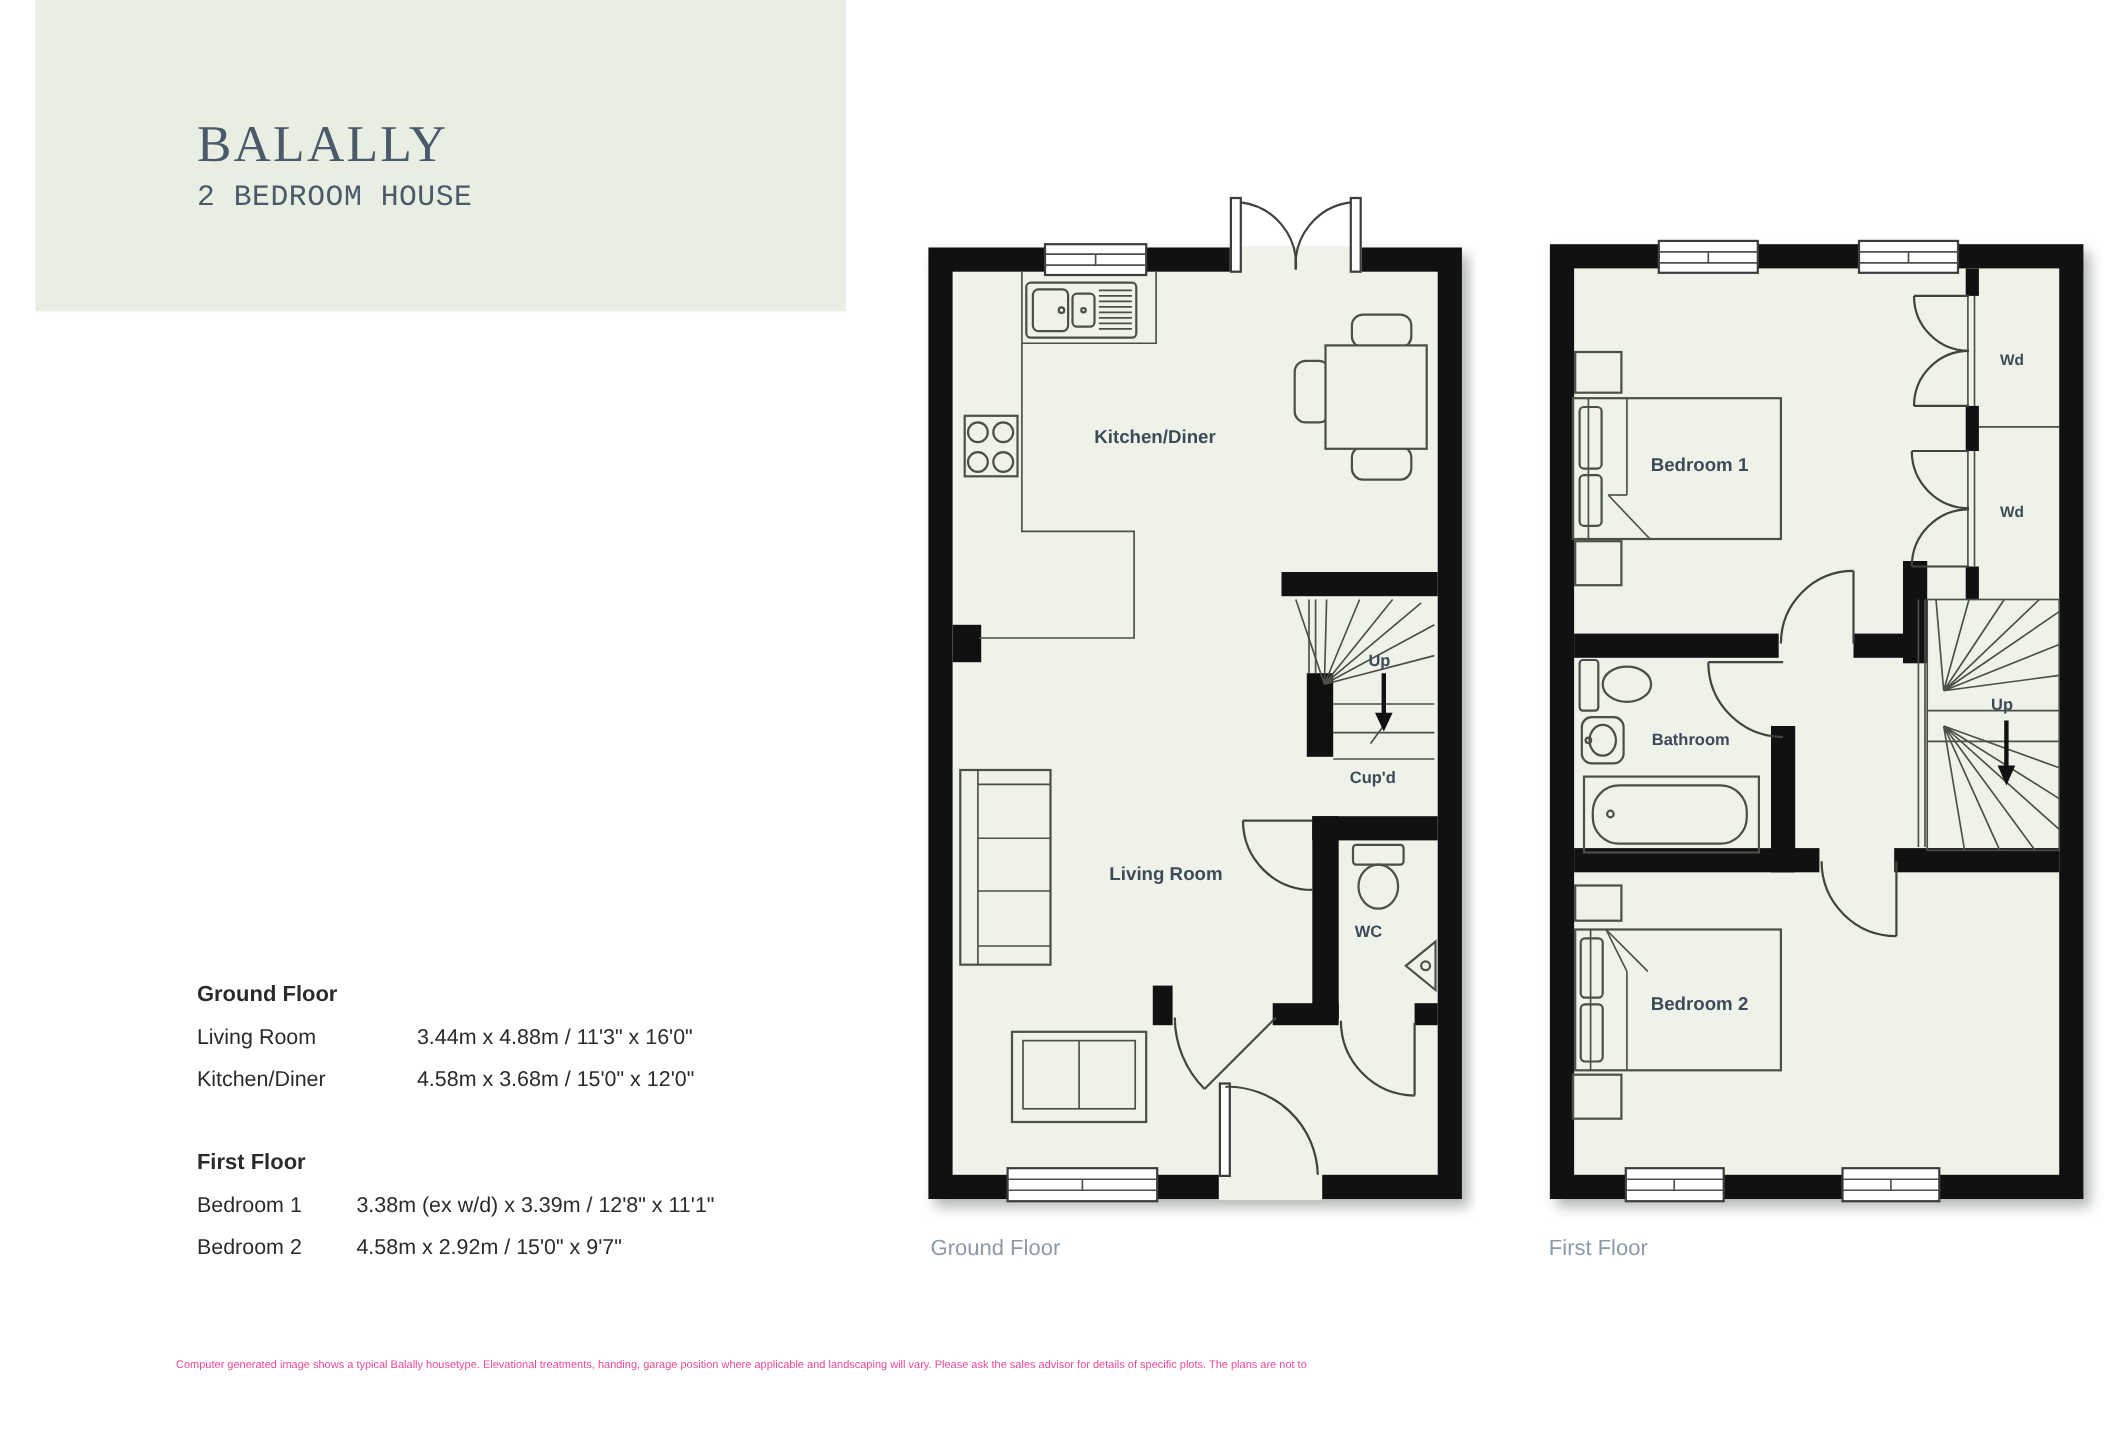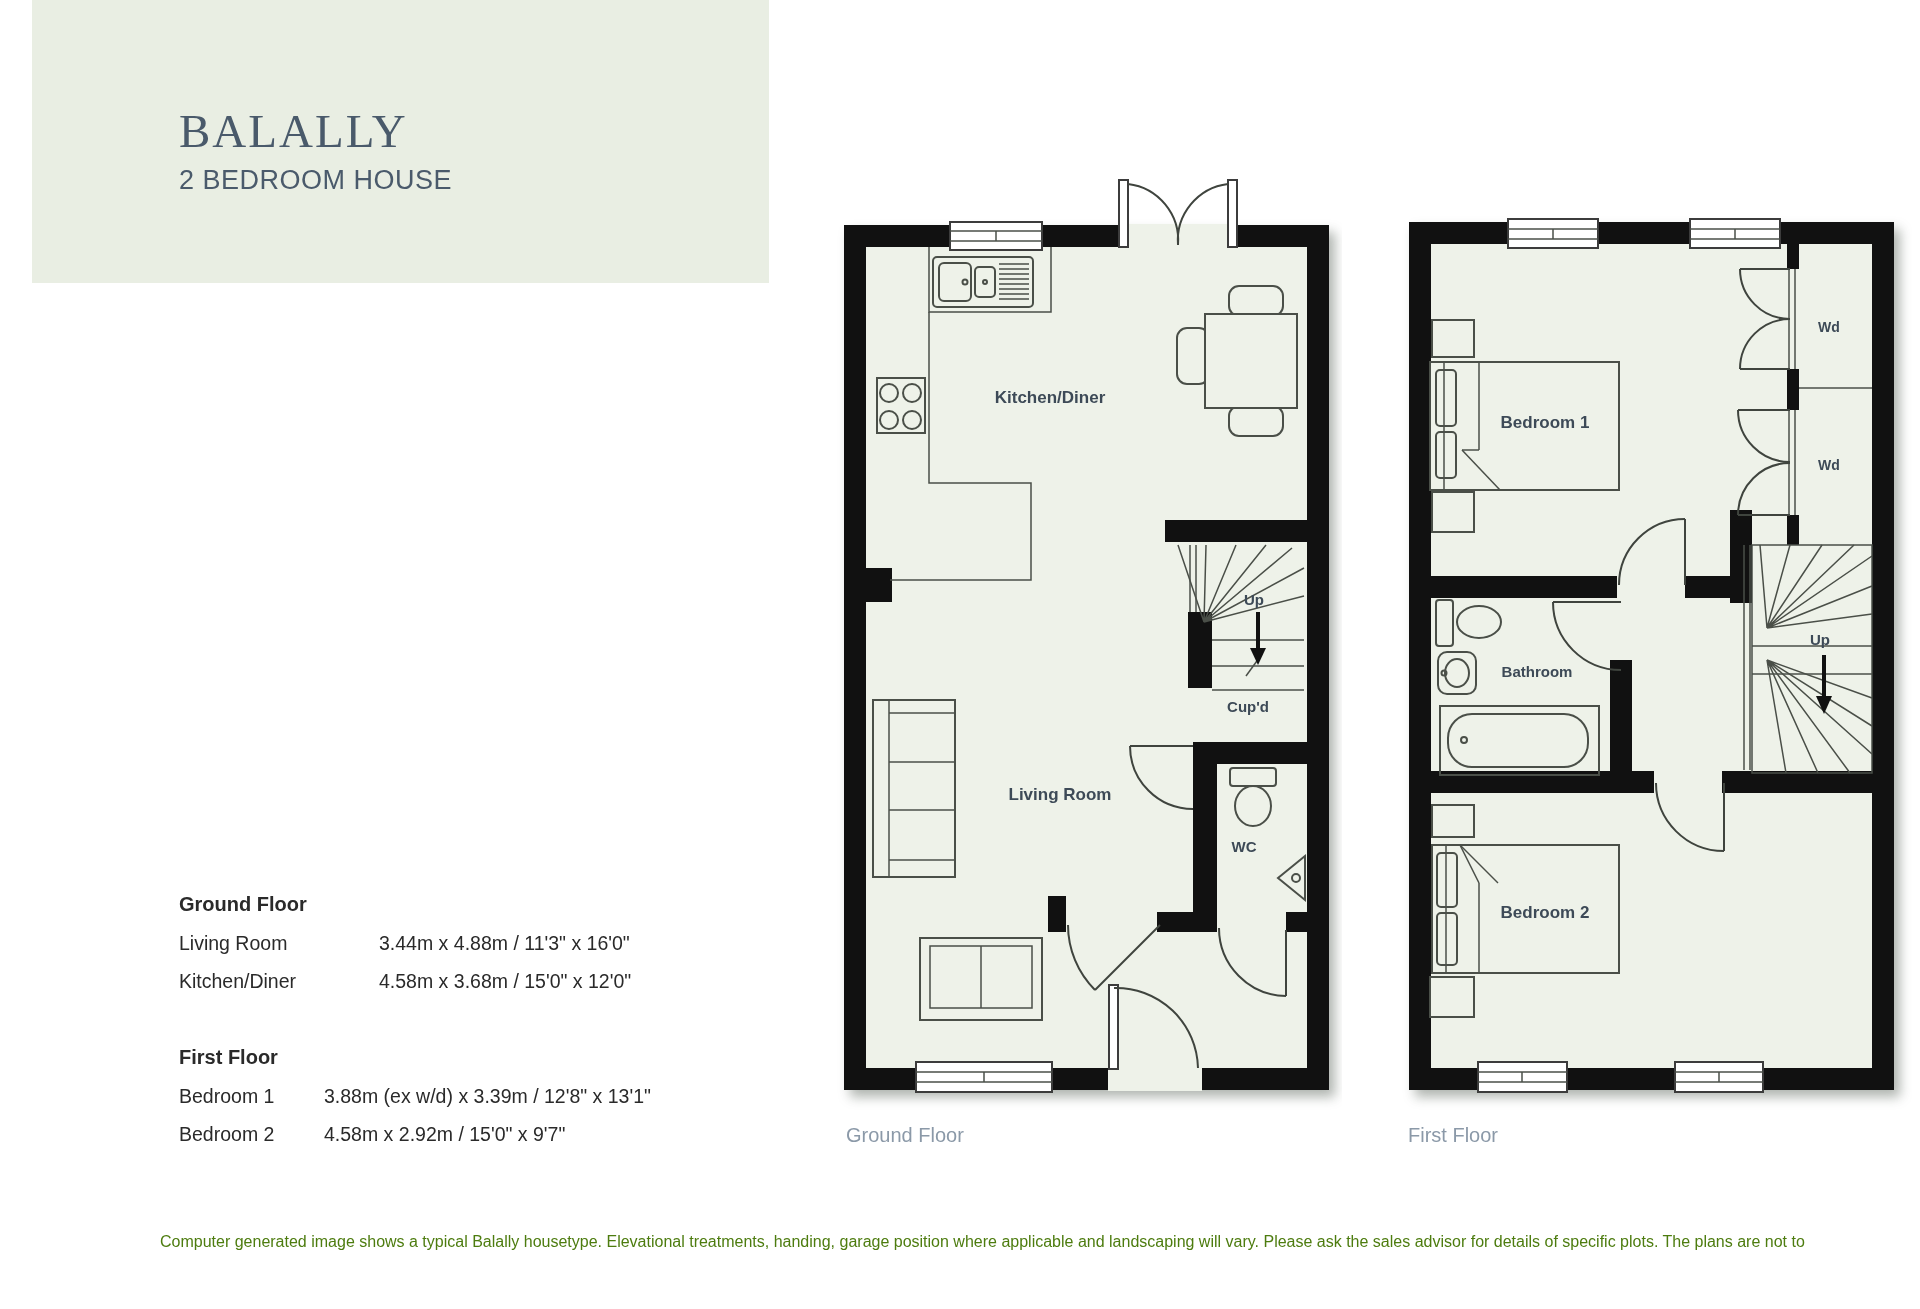--- a/index.html
+++ b/index.html
@@ -2,39 +2,39 @@
 <html><head>
 <meta charset="utf-8">
 <style>
   html,body{margin:0;padding:0;background:#fff;}
   .page{position:relative;width:1920px;height:1309px;background:#ffffff;overflow:hidden;
         font-family:"Liberation Sans",sans-serif;margin-left:32px;}
   
   .header-box{position:absolute;left:0;top:0;width:737px;height:283px;background:#e9eee3;}
   .title{position:absolute;left:147px;top:104px;font-family:"Liberation Serif",serif;
          font-size:47px;letter-spacing:2px;color:#4a5a6b;}
-  .subtitle{position:absolute;left:147px;top:165px;font-family:Liberation Sans, sans-serif;
+  .subtitle{position:absolute;left:147px;top:165px;font-family:Liberation Mono, monospace;
          font-size:27px;letter-spacing:0.5px;color:#4a5a6b;}
   .plots{position:absolute;left:147px;top:206px;font-family:"Liberation Serif",serif;
          font-size:27px;letter-spacing:0.5px;color:#4a5a6b;}
   
   .dims{position:absolute;left:147px;color:#2a2a2a;}
   .dims-gf{top:893px;}
   .dims-ff{top:1046px;}
   .dims-heading{font-weight:bold;font-size:20px;margin-bottom:16px;}
   .dims-row{display:flex;font-size:19.5px;margin-bottom:15px;}
   .dims-gf .room{width:200px;}
   .dims-ff .room{width:145px;}
   
   .caption{position:absolute;font-size:20px;color:#8b99a8;}
   .cap-gf{left:814px;top:1124px;}
   .cap-ff{left:1376px;top:1124px;}
   
-  .disclaimer{position:absolute;left:128px;top:1229px;width:1680px;font-size:16px;
-              line-height:26px;color:#4d7c0f;}
+  .disclaimer{position:absolute;left:128px;top:1229px;width:1680px;font-size:10px;
+              line-height:26px;color:#ec4899;}
   
   svg{position:absolute;}
   .wall{fill:#111111;}
   .building{filter:drop-shadow(6px 7px 6px rgba(80,90,80,.45));}
   .floor{fill:#eef2e9;}
   .thin{stroke:#4a4f48;stroke-width:1.5;fill:none;}
   .furn{stroke:#4a4f48;stroke-width:2;fill:none;}
   .furnf{stroke:#4a4f48;stroke-width:2;fill:#eef2e9;}
   .winf{fill:#ffffff;stroke:#3c3c3c;stroke-width:2;}
   .door{stroke:#3f443e;stroke-width:2;fill:none;}
@@ -63,21 +63,21 @@
     <div class="dims-row">
       <span class="room">Kitchen/Diner</span>
       <span class="size">4.58m x 3.68m / 15'0" x 12'0"</span>
     </div>
   </div>
 
   <div class="dims dims-ff">
     <div class="dims-heading">First Floor</div>
     <div class="dims-row">
       <span class="room">Bedroom 1</span>
-      <span class="size">3.88m (ex w/d) x 3.39m / 12'8" x 13'1"</span>
+      <span class="size">3.38m (ex w/d) x 3.39m / 12'8" x 11'1"</span>
     </div>
     <div class="dims-row">
       <span class="room">Bedroom 2</span>
       <span class="size">4.58m x 2.92m / 15'0" x 9'7"</span>
     </div>
   </div>
 
   <svg style="left:770px;top:140px;" width="540" height="1010" viewBox="770 140 540 1010">
     <g class="building">
       <rect class="wall" x="812" y="225" width="485" height="865"></rect>

